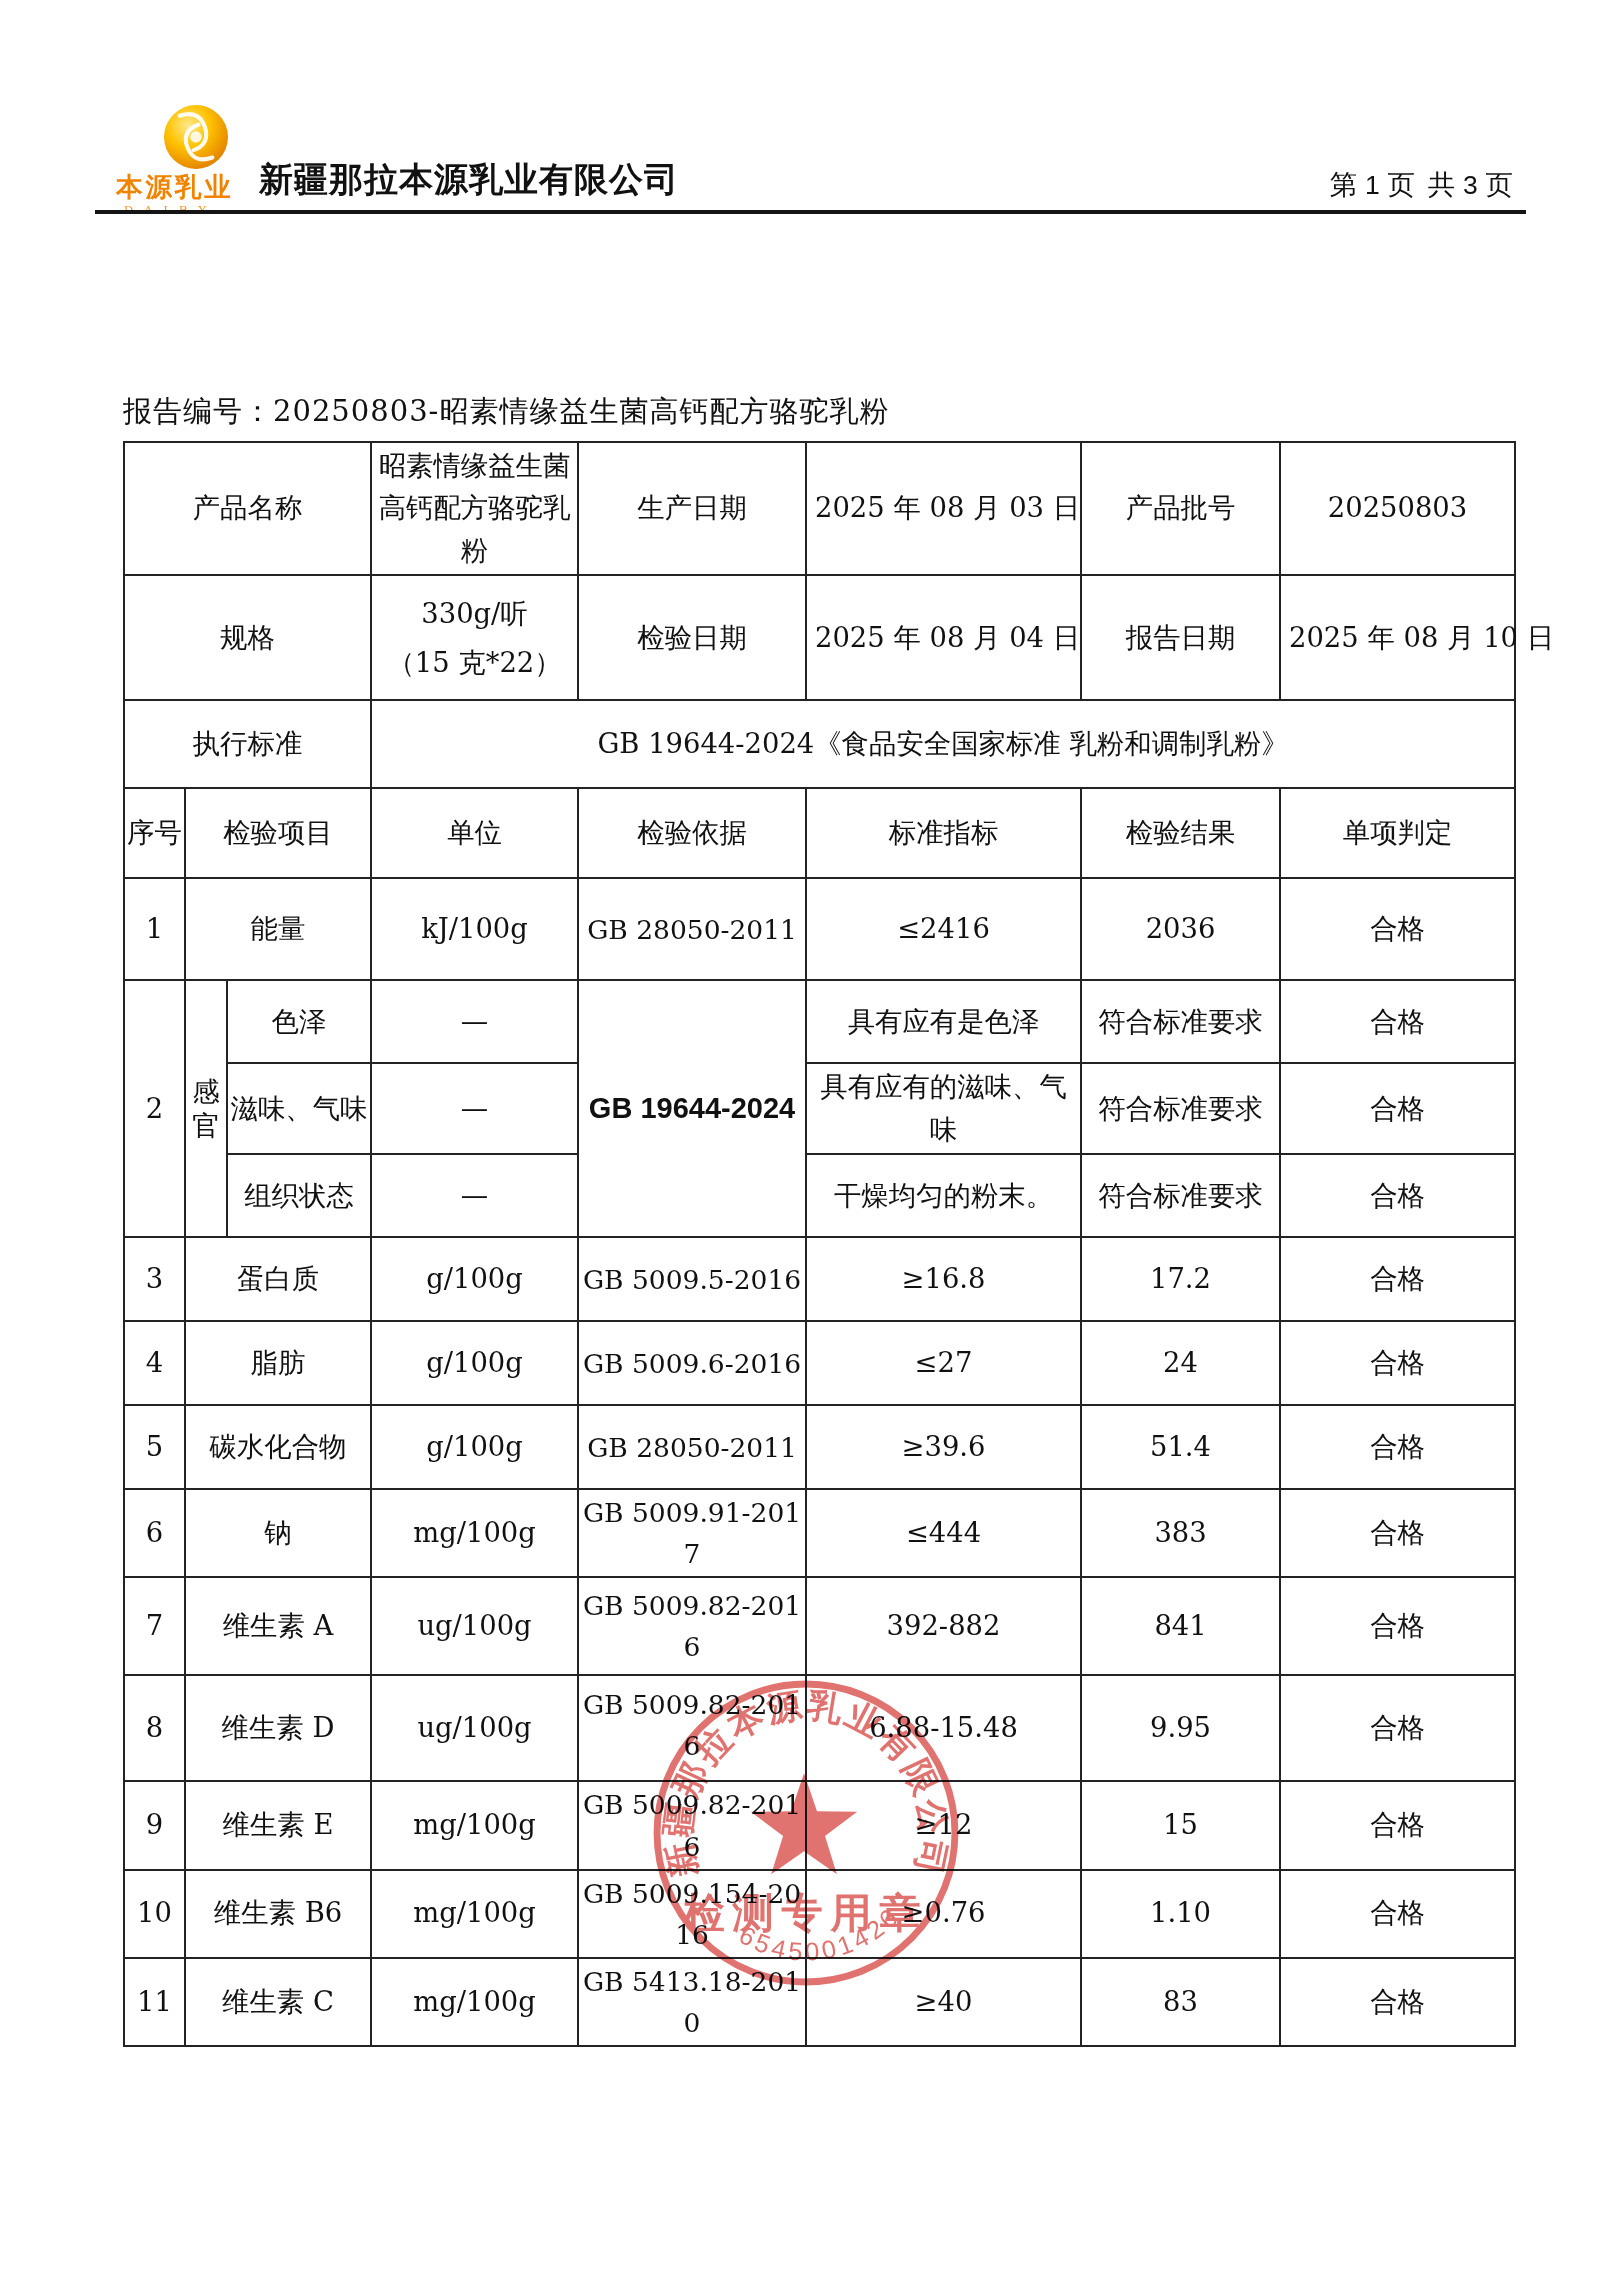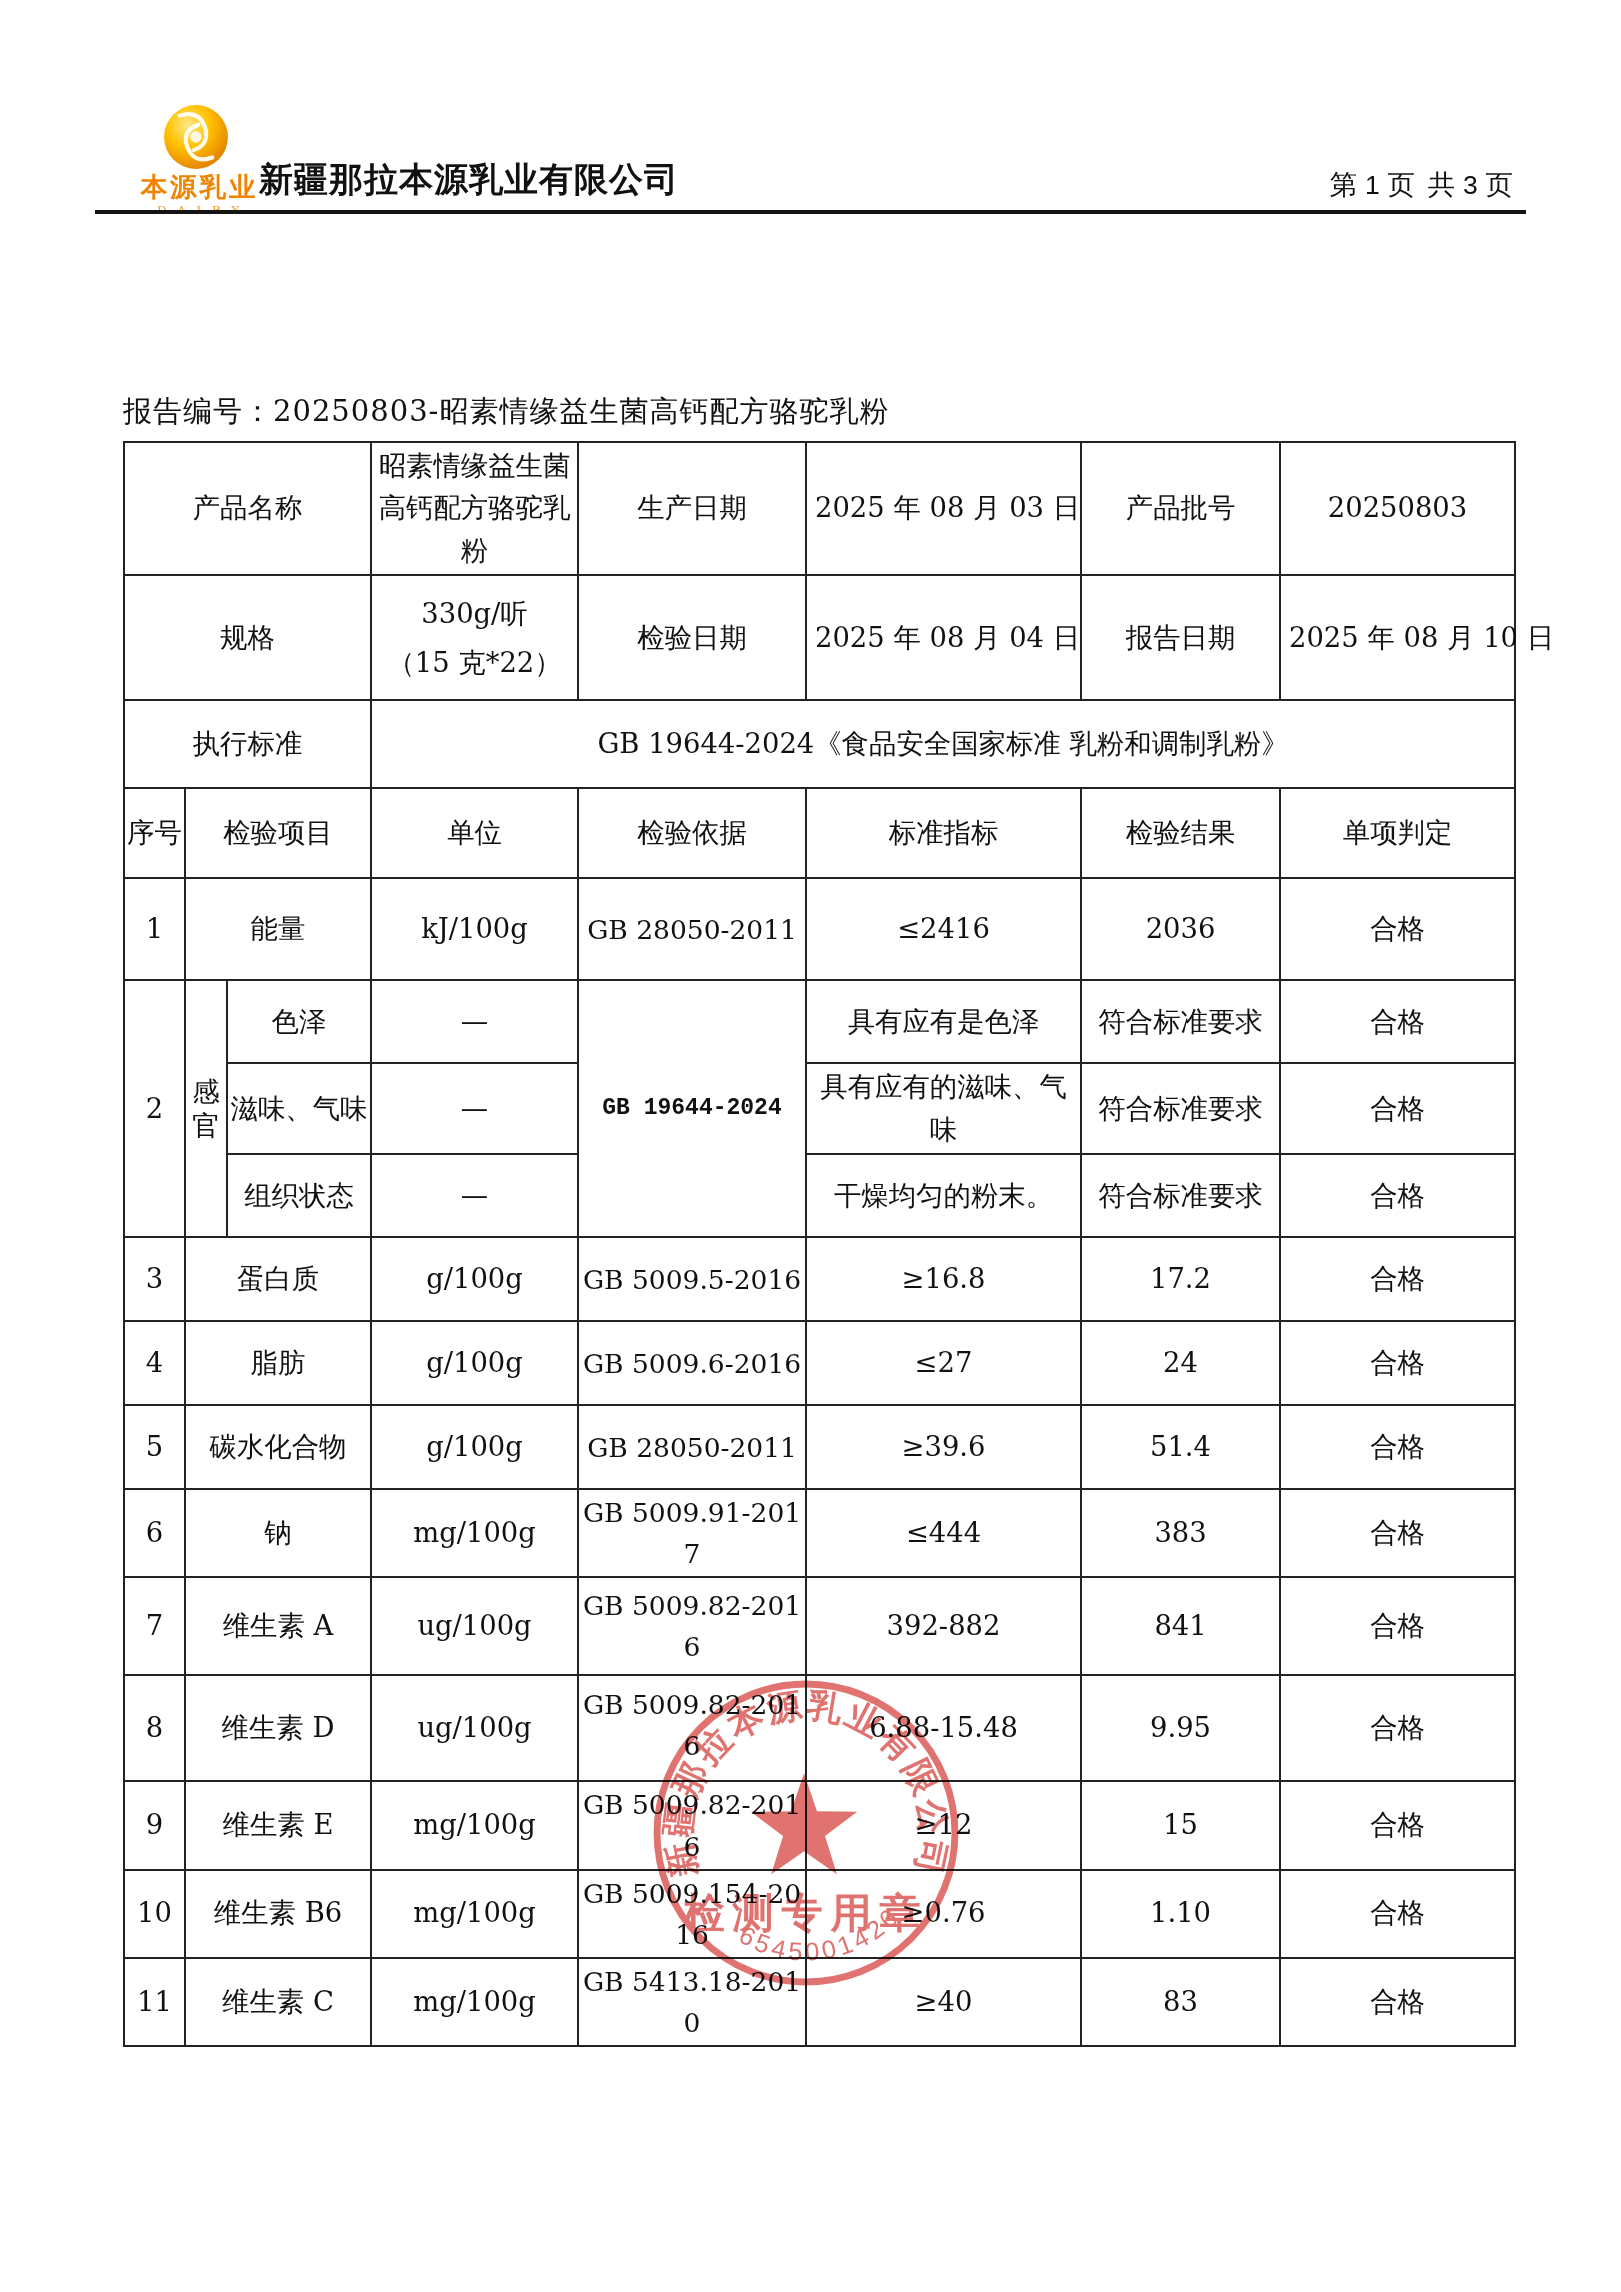--- a/index.html
+++ b/index.html
@@ -2,41 +2,41 @@
 <html><head>
 <meta charset="utf-8">
 <style>
   html,body{margin:0;padding:0;background:#ffffff;}
   .page{
     position:relative;width:1621px;height:2293px;background:#fff;overflow:hidden;
     font-family:"DejaVu Serif","Liberation Serif",serif;color:#111;
   }
   
   .logo{position:absolute;left:155px;top:96px;width:82px;height:82px;}
-  .brand{position:absolute;left:116px;top:173px;width:167px;text-align:center;}
+  .brand{position:absolute;left:116px;top:173px;width:167px;text-align:left;}
   .brand-cn{display:block;color:#f08300;font-weight:700;font-size:26.5px;letter-spacing:2.9px;line-height:1.05;}
   .brand-en{display:block;color:#f09c28;font-size:11.8px;letter-spacing:10.8px;margin-top:2px;padding-left:7.8px;}
   .company-name{position:absolute;left:259px;top:157px;font-size:34px;font-weight:700;letter-spacing:1px;}
   .page-indicator{position:absolute;right:106px;top:167px;font-size:27.4px;letter-spacing:2px;}
   .page-indicator .num{font-family:"Liberation Sans","DejaVu Sans",sans-serif;font-size:26.5px;margin:0 5.9px;}
   .header-rule{position:absolute;left:95px;top:210px;width:1431px;height:3.9px;background:#141414;}
   
   .doc-title{position:absolute;left:0;top:253px;width:100%;text-align:center;
     font-size:55px;font-weight:700;letter-spacing:5.9px;}
   .report-no{position:absolute;left:123px;top:392px;font-size:29px;letter-spacing:1px;text-align:center;}
   
   table.report{position:absolute;left:123px;top:441px;width:1392px;border-collapse:collapse;
     table-layout:fixed;border:2.9px solid #232323;}
   td{border:2px solid #232323;text-align:center;vertical-align:middle;
      font-size:27.4px;padding:2px;line-height:1.55;word-break:break-all;}
   td.nowrap{white-space:nowrap;padding:2px 8px;}
   td.vert{padding:0;line-height:1.25;}
   td.vtop{vertical-align:top;padding-top:7.8px;}
   td.basis{font-size:26.5px;border-radius:14px;}
-  .sans-bold{font-family:Liberation Mono, monospace;font-weight:700;font-size:23px;letter-spacing:0;}
+  .sans-bold{font-family:Liberation Sans, sans-serif;font-weight:700;font-size:29px;letter-spacing:0;}
   .two-line span{display:block;line-height:1.8;}
   
   .stamp{position:absolute;left:610px;top:1637px;width:392px;height:392px;
     opacity:0.82;mix-blend-mode:multiply;pointer-events:none;}
   .seal-arc-text{font-size:35px;letter-spacing:3px;font-weight:600;
     font-family:"DejaVu Serif","Liberation Serif",serif;}
   .seal-label{font-size:42px;letter-spacing:8px;font-weight:700;
     font-family:"DejaVu Serif","Liberation Serif",serif;}
   .seal-serial{font-size:26px;letter-spacing:4px;
     font-family:"Liberation Sans","DejaVu Sans",sans-serif;}

